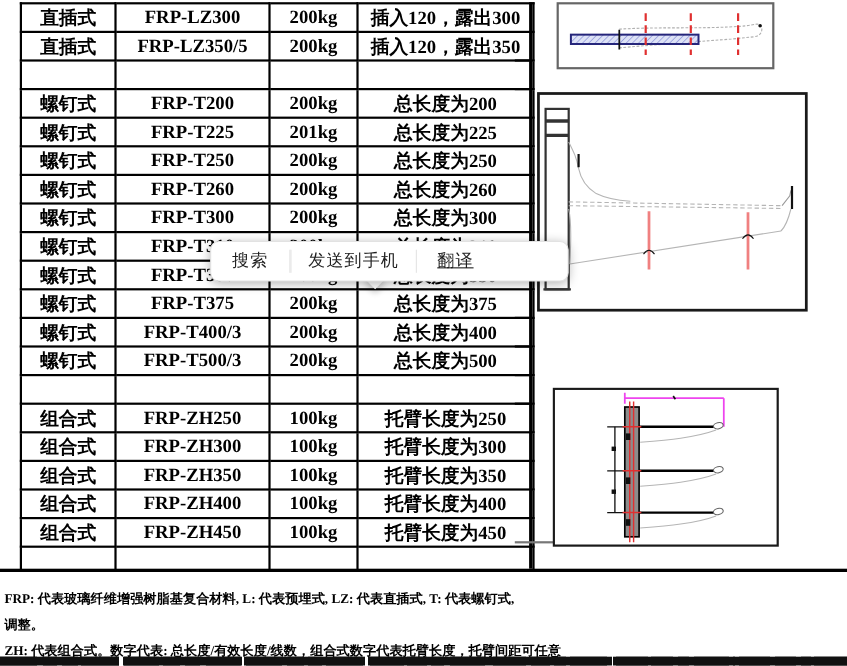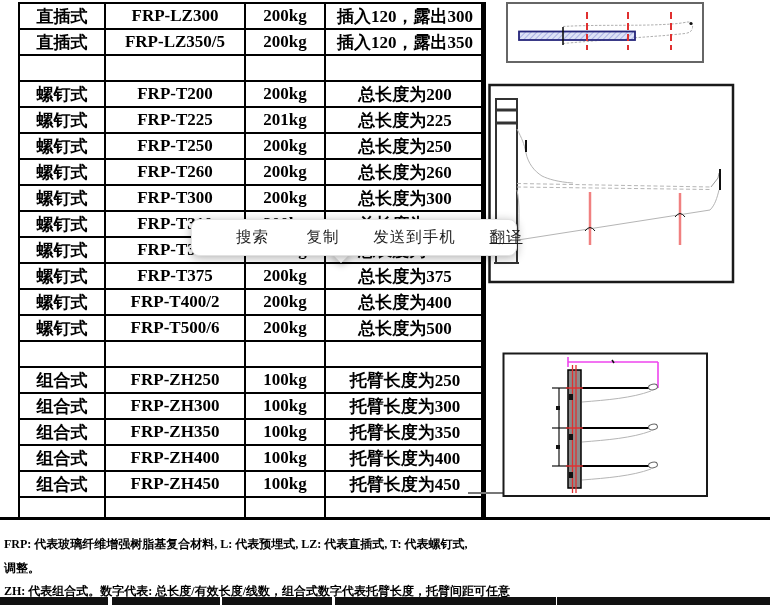--- a/index.html
+++ b/index.html
@@ -128,27 +128,27 @@
         <td>总长度为350</td>
       </tr>
       <tr style="height: 26px;">
         <td>螺钉式</td>
         <td>FRP-T375</td>
         <td>200kg</td>
         <td>总长度为375</td>
       </tr>
       <tr style="height: 26px;">
         <td>螺钉式</td>
-        <td>FRP-T400/2</td>
+        <td>FRP-T400/3</td>
         <td>200kg</td>
         <td>总长度为400</td>
       </tr>
       <tr style="height: 26px;">
         <td>螺钉式</td>
-        <td>FRP-T500/6</td>
+        <td>FRP-T500/3</td>
         <td>200kg</td>
         <td>总长度为500</td>
       </tr>
       <tr style="height: 26px;">
         <td>&nbsp;</td>
         <td>&nbsp;</td>
         <td>&nbsp;</td>
         <td>&nbsp;</td>
       </tr>
       <tr style="height: 26px;">
@@ -282,20 +282,19 @@
 <div id="footnote">
   <div>FRP: 代表玻璃纤维增强树脂基复合材料, L: 代表预埋式, LZ: 代表直插式, T: 代表螺钉式,</div>
   <div>调整。</div>
   <div>ZH: 代表组合式。数字代表: 总长度/有效长度/线数，组合式数字代表托臂长度，托臂间距可任意</div>
 </div>
 
 <div id="cropped-strip"></div>
 
 <div id="popup-caret"></div>
 <div id="popup">
-    <div class="popup-item" style="width: 71px; margin-left: 25px;">搜索</div>
+    <div class="popup-item" style="width: 71px;">搜索</div>
     <div class="popup-divider"></div>
-    <div class="popup-item" style="width: 70px;">复制</div>
     <div class="popup-divider"></div>
     <div class="popup-item" style="width: 113px;">发送到手机</div>
     <div class="popup-divider"></div>
     <div class="popup-item" style="width: 70px; text-decoration: underline;">翻译</div>
   </div>
 
 </body></html>

